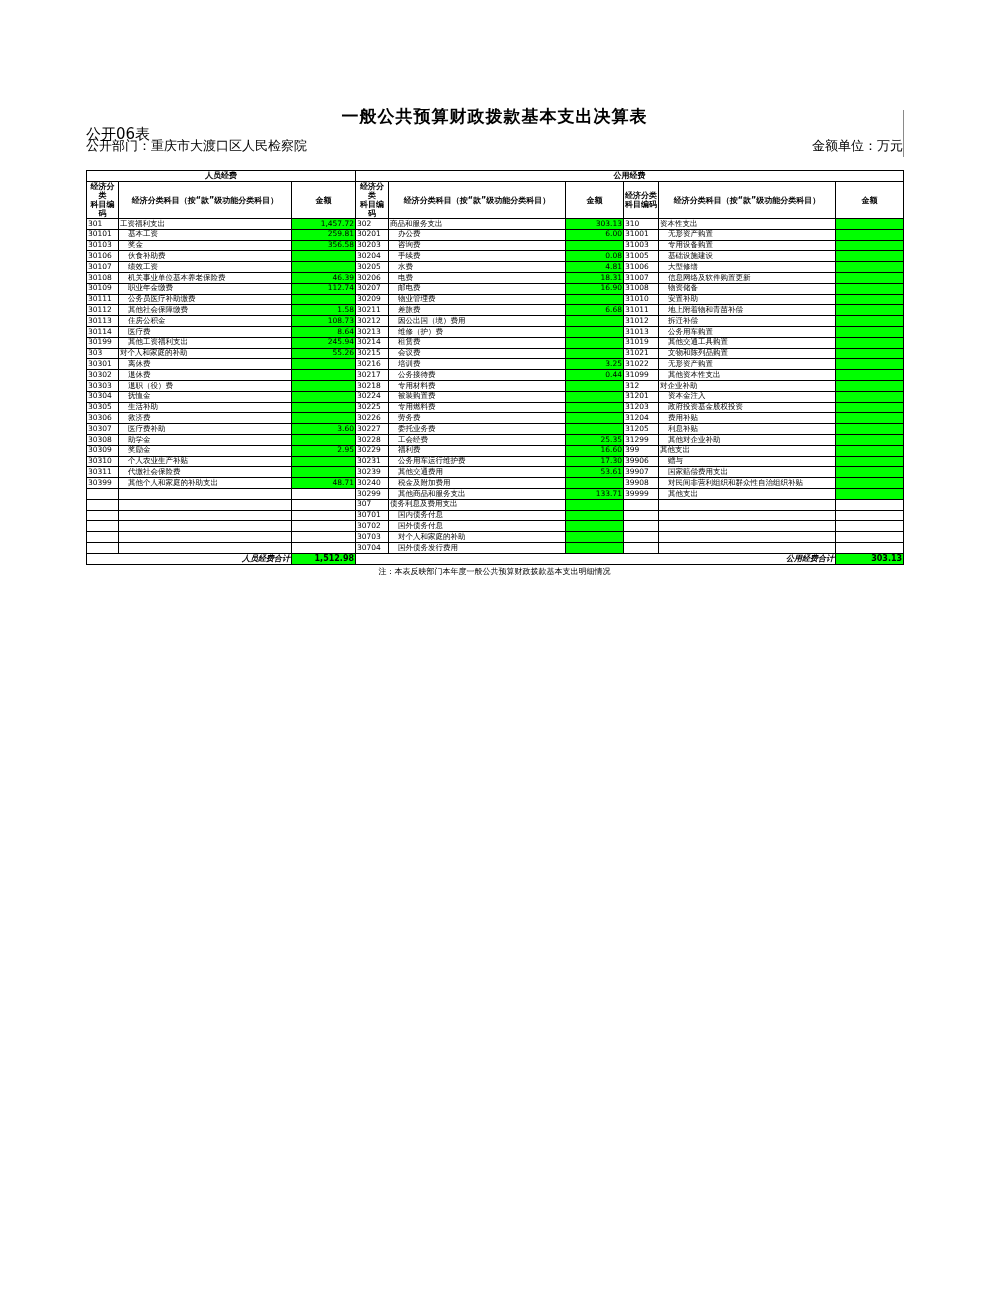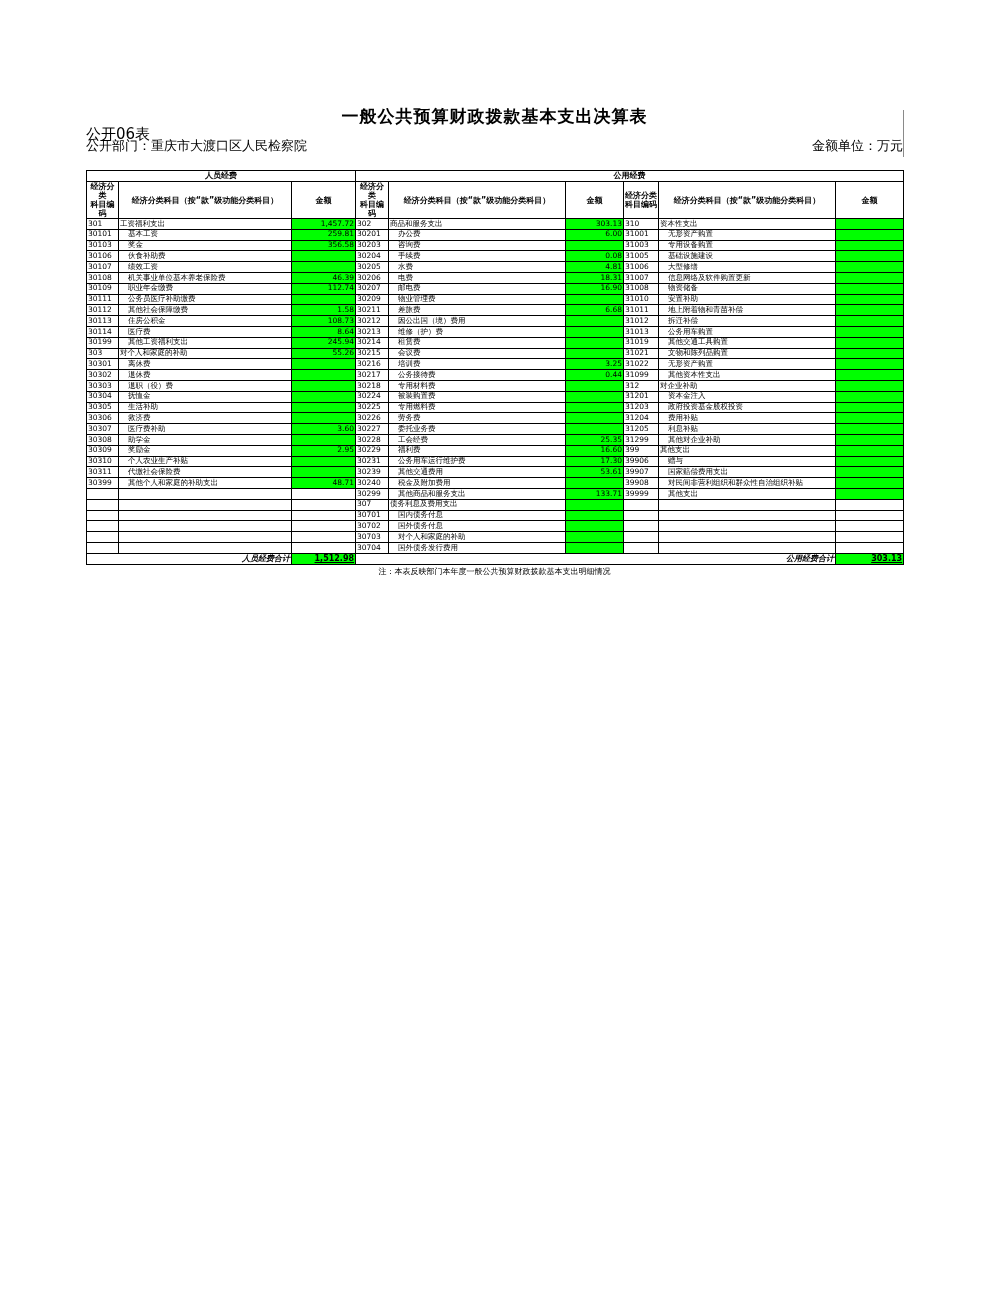--- a/index.html
+++ b/index.html
@@ -25,21 +25,21 @@
   }
   tr.sec-row td{height:10px;font-size:8px;font-weight:bold;text-align:center;}
   tr.head-row td{height:30px;font-size:8px;font-weight:bold;text-align:center;white-space:normal;line-height:9px;}
   td.code{text-align:left;}
   td.label{text-align:left;}
   td.label.ind{padding-left:9px;}
   td.amt{text-align:right;}
   td.amt.g{background:var(--green,#00ff00);}
   tr.total-row td{height:10.5px;font-weight:bold;font-size:8px;}
   tr.total-row td.tlabel{text-align:right;font-style:italic;}
-  tr.total-row td.amt{font-weight:bold;text-decoration:underline;}
+  tr.total-row td.amt{font-weight:bold;}
   .note{font-size:8px;margin-top:2px;line-height:10px;text-align:center;}
 </style>
 </head>
 <body>
 
 <div class="page-edge"></div>
 
 <div class="sheet">
   <div class="title">一般公共预算财政拨款基本支出决算表</div>
   <div class="form-no">公开06表</div>

